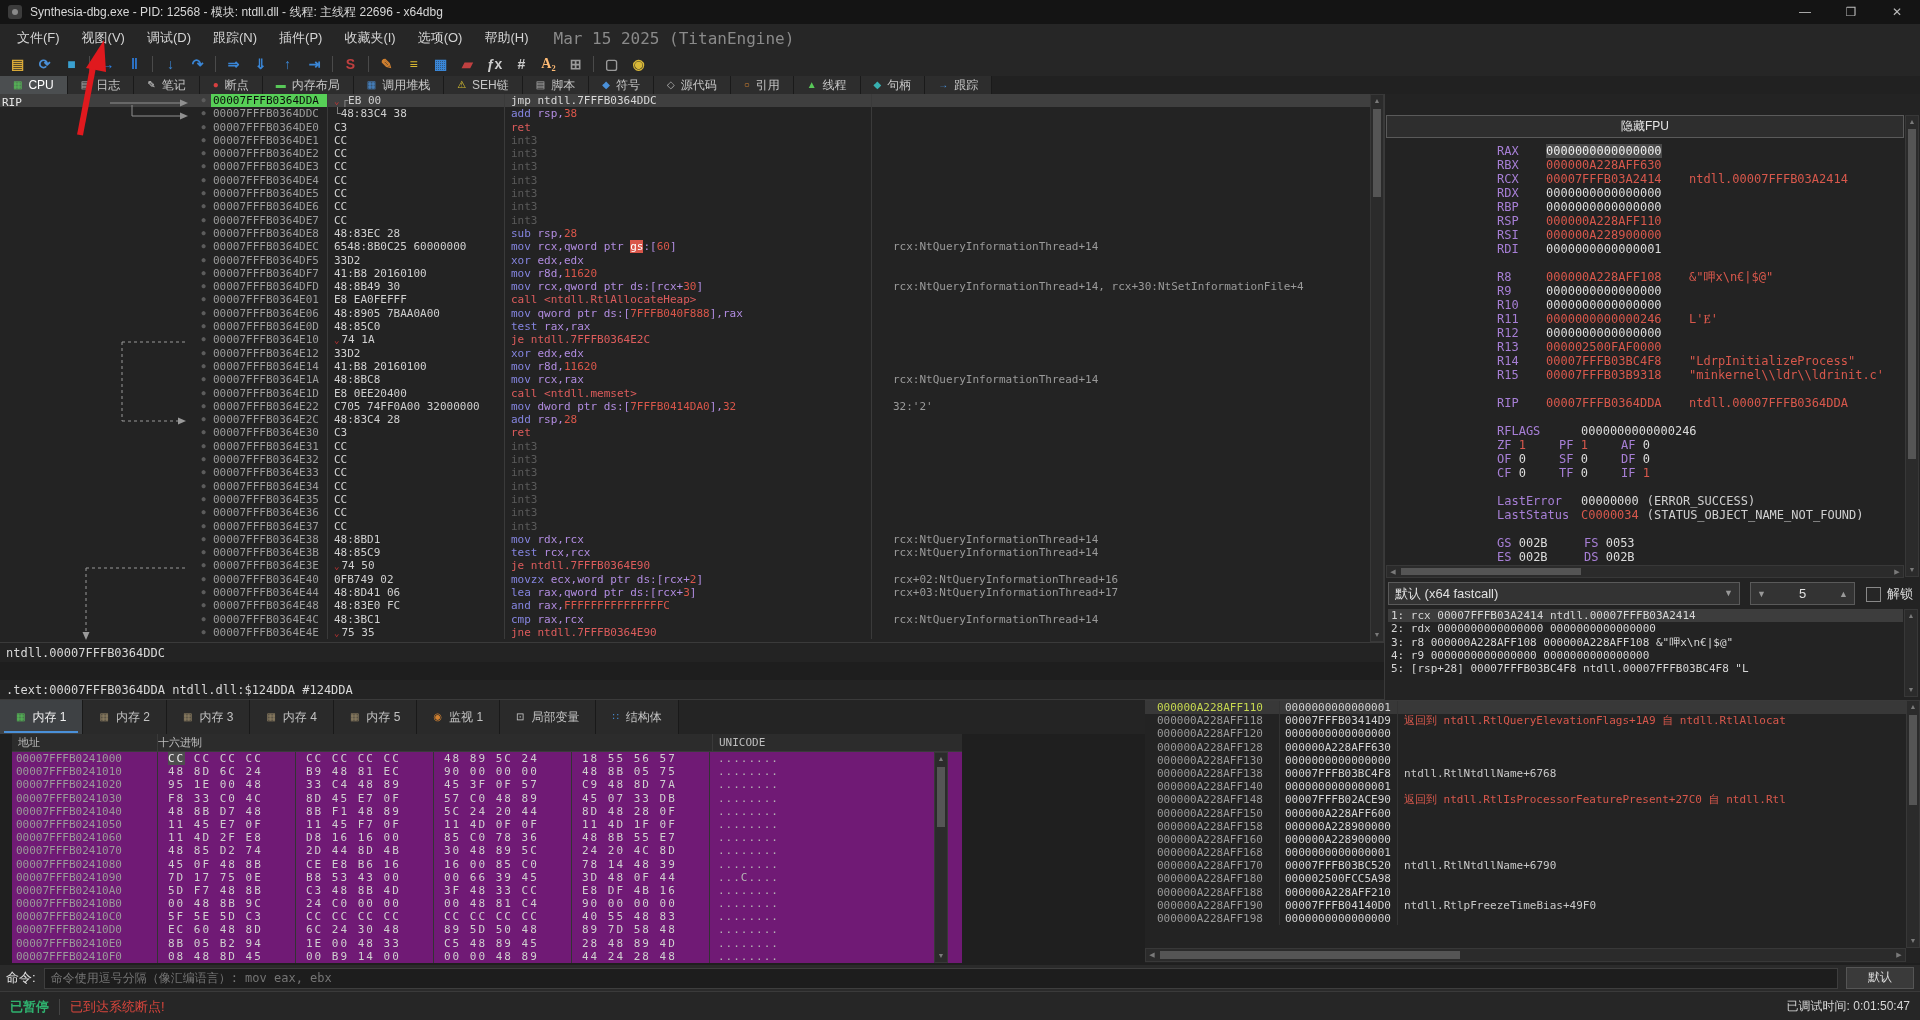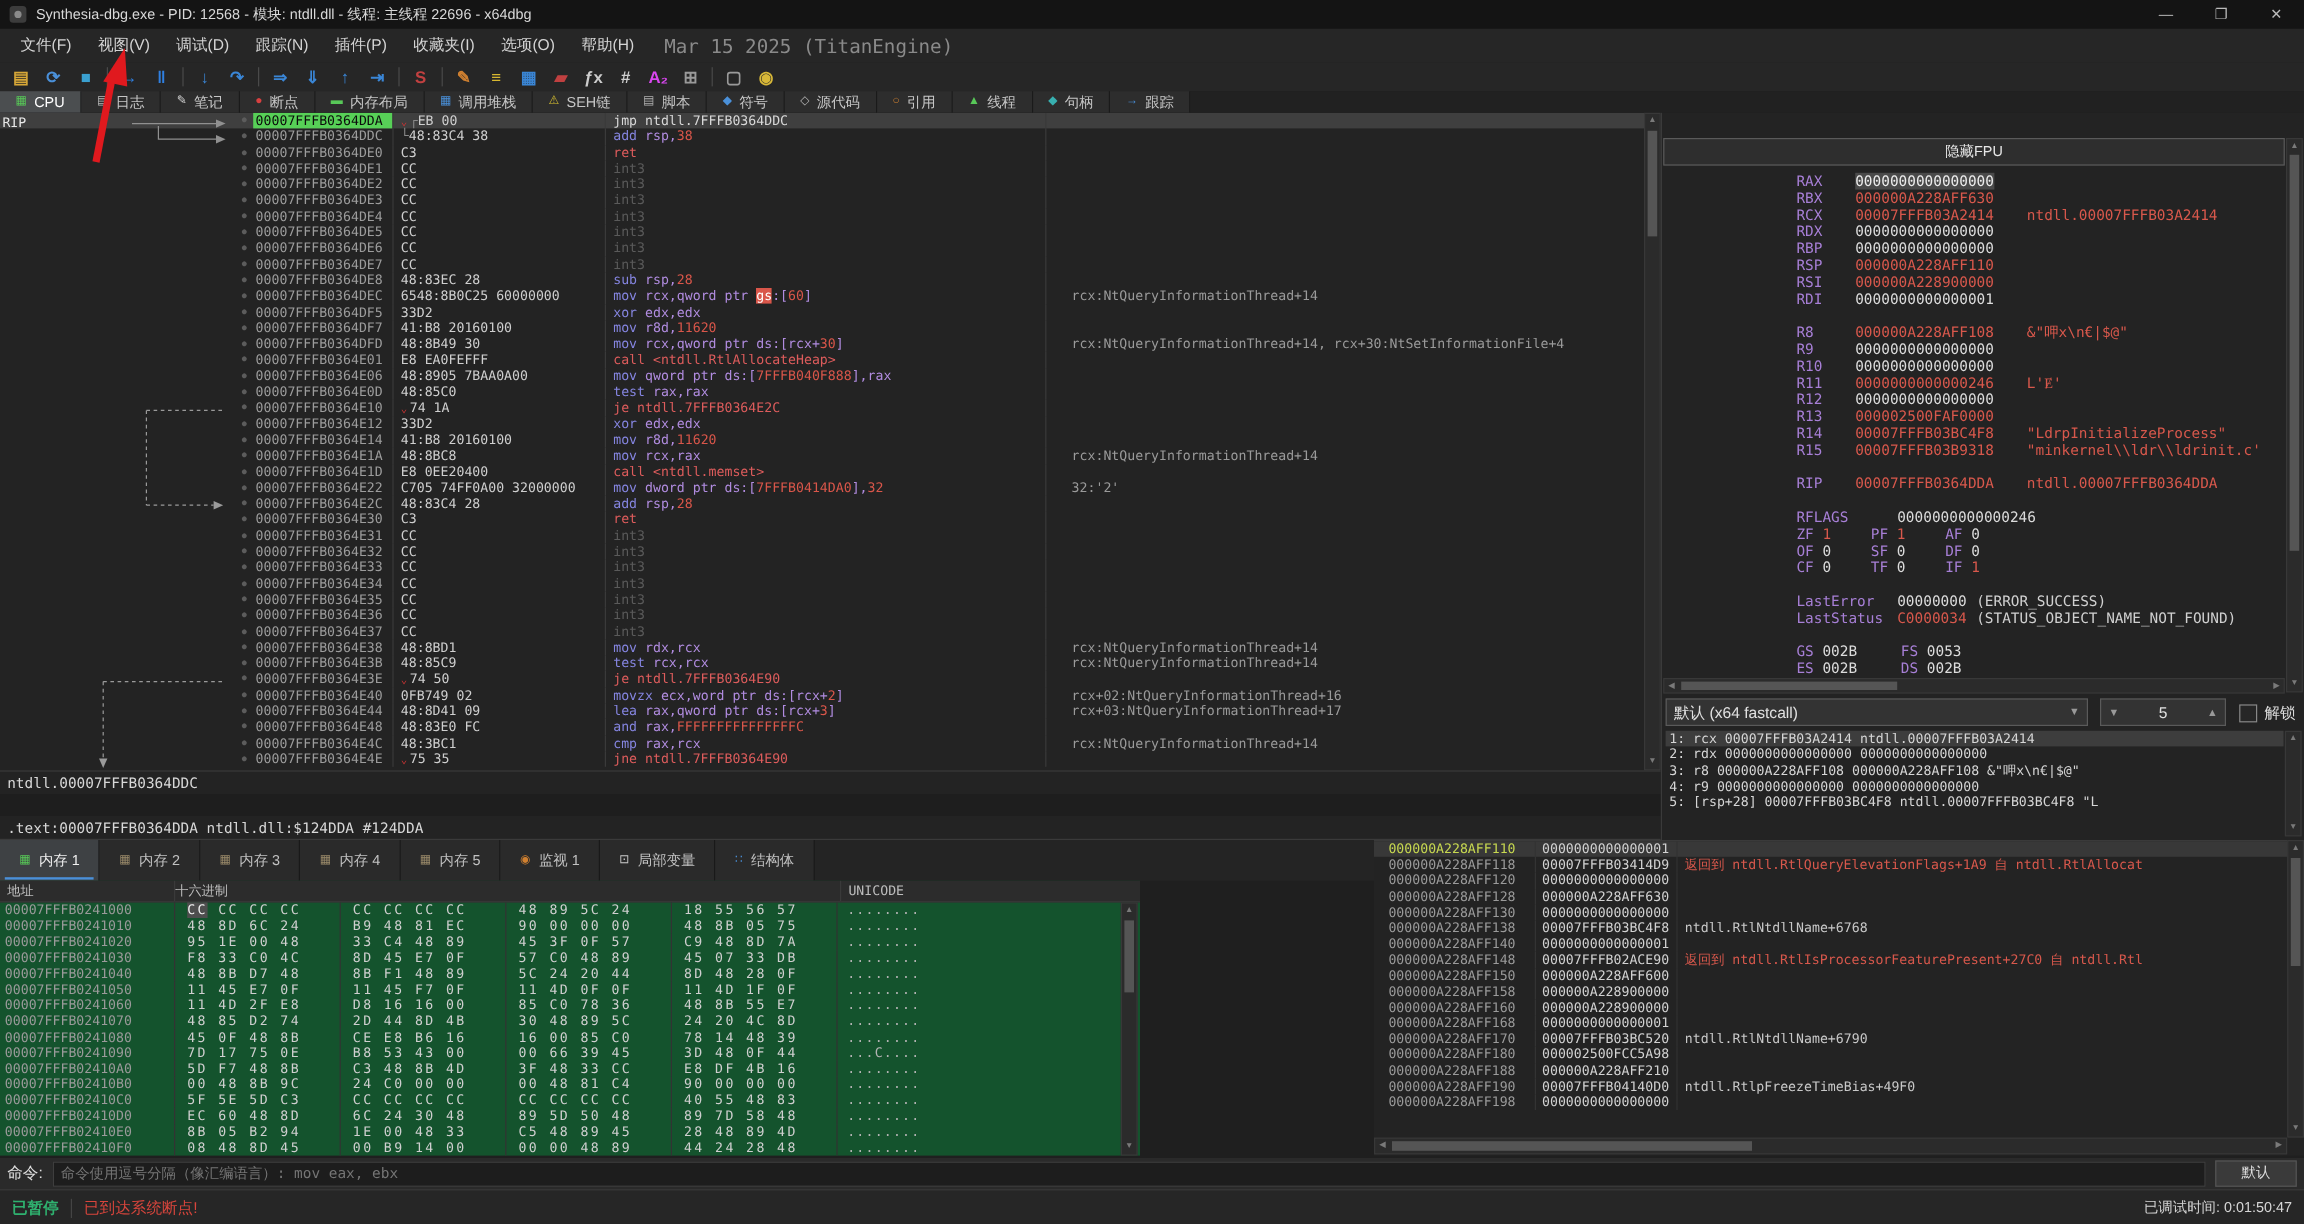--- a/index.html
+++ b/index.html
@@ -83,21 +83,21 @@
   .arg-row{height:13.3px;line-height:13.3px;font-family:"DejaVu Sans Mono",monospace;font-size:11px;color:#d6d6d6;white-space:pre;padding-left:3px}
   .arg-row.sel{background:#3d3d3d}
   .args-vscroll{position:absolute;top:27px;right:-1px;width:14px;height:88px}
 
   
   .dumptabs{position:absolute;top:700px;left:0;width:1145px;height:34px;background:#242424;display:flex;align-items:stretch;font-size:12px}
   .dtab{display:flex;align-items:center;gap:7px;padding:0 16px;background:#2a2a2a;border-right:1px solid #191919;color:#c2c2c2;position:relative}
   .dtab.active{background:#3e4144;color:#f0f0f0}
   .dtab.active:after{content:"";position:absolute;left:4px;right:4px;bottom:1px;height:2px;background:#4a90d9}
 
-  .dump{position:absolute;top:734px;left:0;width:950px;height:229px;background:#14532d}
+  .dump{position:absolute;top:734px;left:12px;width:950px;height:229px;background:#701a75}
   .dump-head{display:flex;height:17px;line-height:17px;background:#2c2c2c;border-bottom:1px solid #3a3a3a;color:#bdbdbd;font-size:11px;font-family:"DejaVu Sans Mono",monospace}
   .dh-addr{width:145px;padding-left:6px;box-sizing:border-box}
   .dh-hex{width:555px;border-left:1px solid #3a3a3a;box-sizing:border-box}
   .dh-uni{flex:1;border-left:1px solid #3a3a3a;padding-left:6px;box-sizing:border-box}
   .hrow{display:flex;height:13.2px;line-height:13.2px;font-size:11px;font-family:"DejaVu Sans Mono",monospace;white-space:pre}
   .h-addr{width:145px;flex:none;color:#9a9a9a;padding-left:4px;box-sizing:border-box}
   .h-group{width:138px;flex:none;color:#cfcfcf;border-left:1px solid #333;padding-left:10px;box-sizing:border-box;letter-spacing:2px}
   .h-ascii{flex:1;color:#b4b4b4;border-left:1px solid #333;padding-left:8px;letter-spacing:1px}
   .bcur{background:#4e4e4e;color:#f0f0f0}
   .dump-vscroll{position:absolute;top:752px;left:934px;width:14px;height:211px}
@@ -174,21 +174,21 @@
     <div class="tool-btn" style="color: rgb(58, 134, 214);">⇥</div>
     <div class="tool-sep"></div>
     <div class="tool-btn" style="color: rgb(192, 64, 64);">S</div>
     <div class="tool-sep"></div>
     <div class="tool-btn" style="color: rgb(208, 128, 48);">✎</div>
     <div class="tool-btn" style="color: rgb(216, 184, 48);">≡</div>
     <div class="tool-btn" style="color: rgb(58, 134, 214);">▦</div>
     <div class="tool-btn" style="color: rgb(192, 64, 64);">▰</div>
     <div class="tool-btn" style="color: rgb(204, 204, 204);">ƒx</div>
     <div class="tool-btn" style="color: rgb(204, 204, 204);">#</div>
-    <div class="tool-btn" style="color: #d946ef;">A₂</div>
+    <div class="tool-btn" style="color: #fdba74; font-family: Liberation Serif, serif;">A₂</div>
     <div class="tool-btn" style="color: rgb(154, 154, 154);">⊞</div>
     <div class="tool-sep"></div>
     <div class="tool-btn" style="color: rgb(154, 154, 154);">▢</div>
     <div class="tool-btn" style="color: rgb(216, 184, 56);">◉</div>
   </div>
 
 <div class="tabbar" id="tabbar">
     <div class="tab active">
       <span class="tab-ico" style="color: rgb(88, 200, 88);">▦</span>
       <span>CPU</span>
@@ -290,21 +290,21 @@
       <div class="drow"><div class="d-gutter"></div><div class="d-dot">●</div><div class="d-addr">00007FFFB0364E32</div><div class="d-bytes">CC</div><div class="d-instr"><span class="int3">int3</span></div><div class="d-comment"></div></div>
       <div class="drow"><div class="d-gutter"></div><div class="d-dot">●</div><div class="d-addr">00007FFFB0364E33</div><div class="d-bytes">CC</div><div class="d-instr"><span class="int3">int3</span></div><div class="d-comment"></div></div>
       <div class="drow"><div class="d-gutter"></div><div class="d-dot">●</div><div class="d-addr">00007FFFB0364E34</div><div class="d-bytes">CC</div><div class="d-instr"><span class="int3">int3</span></div><div class="d-comment"></div></div>
       <div class="drow"><div class="d-gutter"></div><div class="d-dot">●</div><div class="d-addr">00007FFFB0364E35</div><div class="d-bytes">CC</div><div class="d-instr"><span class="int3">int3</span></div><div class="d-comment"></div></div>
       <div class="drow"><div class="d-gutter"></div><div class="d-dot">●</div><div class="d-addr">00007FFFB0364E36</div><div class="d-bytes">CC</div><div class="d-instr"><span class="int3">int3</span></div><div class="d-comment"></div></div>
       <div class="drow"><div class="d-gutter"></div><div class="d-dot">●</div><div class="d-addr">00007FFFB0364E37</div><div class="d-bytes">CC</div><div class="d-instr"><span class="int3">int3</span></div><div class="d-comment"></div></div>
       <div class="drow"><div class="d-gutter"></div><div class="d-dot">●</div><div class="d-addr">00007FFFB0364E38</div><div class="d-bytes">48:8BD1</div><div class="d-instr"><span class="mn">mov</span><span class="ops"> rdx,rcx</span></div><div class="d-comment">rcx:NtQueryInformationThread+14</div></div>
       <div class="drow"><div class="d-gutter"></div><div class="d-dot">●</div><div class="d-addr">00007FFFB0364E3B</div><div class="d-bytes">48:85C9</div><div class="d-instr"><span class="mn">test</span><span class="ops"> rcx,rcx</span></div><div class="d-comment">rcx:NtQueryInformationThread+14</div></div>
       <div class="drow"><div class="d-gutter"></div><div class="d-dot">●</div><div class="d-addr">00007FFFB0364E3E</div><div class="d-bytes"><span class="mark">⌄</span>74 50</div><div class="d-instr"><span class="red">je ntdll.7FFFB0364E90</span></div><div class="d-comment"></div></div>
       <div class="drow"><div class="d-gutter"></div><div class="d-dot">●</div><div class="d-addr">00007FFFB0364E40</div><div class="d-bytes">0FB749 02</div><div class="d-instr"><span class="mn">movzx</span><span class="ops"> ecx,word ptr ds:[rcx+<span class="num">2</span>]</span></div><div class="d-comment">rcx+02:NtQueryInformationThread+16</div></div>
-      <div class="drow"><div class="d-gutter"></div><div class="d-dot">●</div><div class="d-addr">00007FFFB0364E44</div><div class="d-bytes">48:8D41 09</div><div class="d-instr"><span class="mn">lea</span><span class="ops"> rax,qword ptr ds:[rcx+<span class="num">3</span>]</span></div><div class="d-comment">rcx+03:NtQueryInformationThread+17</div></div>
+      <div class="drow"><div class="d-gutter"></div><div class="d-dot">●</div><div class="d-addr">00007FFFB0364E44</div><div class="d-bytes">48:8D41 06</div><div class="d-instr"><span class="mn">lea</span><span class="ops"> rax,qword ptr ds:[rcx+<span class="num">3</span>]</span></div><div class="d-comment">rcx+03:NtQueryInformationThread+17</div></div>
       <div class="drow"><div class="d-gutter"></div><div class="d-dot">●</div><div class="d-addr">00007FFFB0364E48</div><div class="d-bytes">48:83E0 FC</div><div class="d-instr"><span class="mn">and</span><span class="ops"> rax,<span class="num">FFFFFFFFFFFFFFFC</span></span></div><div class="d-comment"></div></div>
       <div class="drow"><div class="d-gutter"></div><div class="d-dot">●</div><div class="d-addr">00007FFFB0364E4C</div><div class="d-bytes">48:3BC1</div><div class="d-instr"><span class="mn">cmp</span><span class="ops"> rax,rcx</span></div><div class="d-comment">rcx:NtQueryInformationThread+14</div></div>
       <div class="drow"><div class="d-gutter"></div><div class="d-dot">●</div><div class="d-addr">00007FFFB0364E4E</div><div class="d-bytes"><span class="mark">⌄</span>75 35</div><div class="d-instr"><span class="red">jne ntdll.7FFFB0364E90</span></div><div class="d-comment"></div></div>
     </div>
 </div>
 
 <div class="sb" style="left:1370px;top:94px;width:14px;height:548px">
   <div class="a top">▲</div>
   <div class="a bot">▼</div>
   <div class="th-v" style="top:14px;height:88px"></div>

